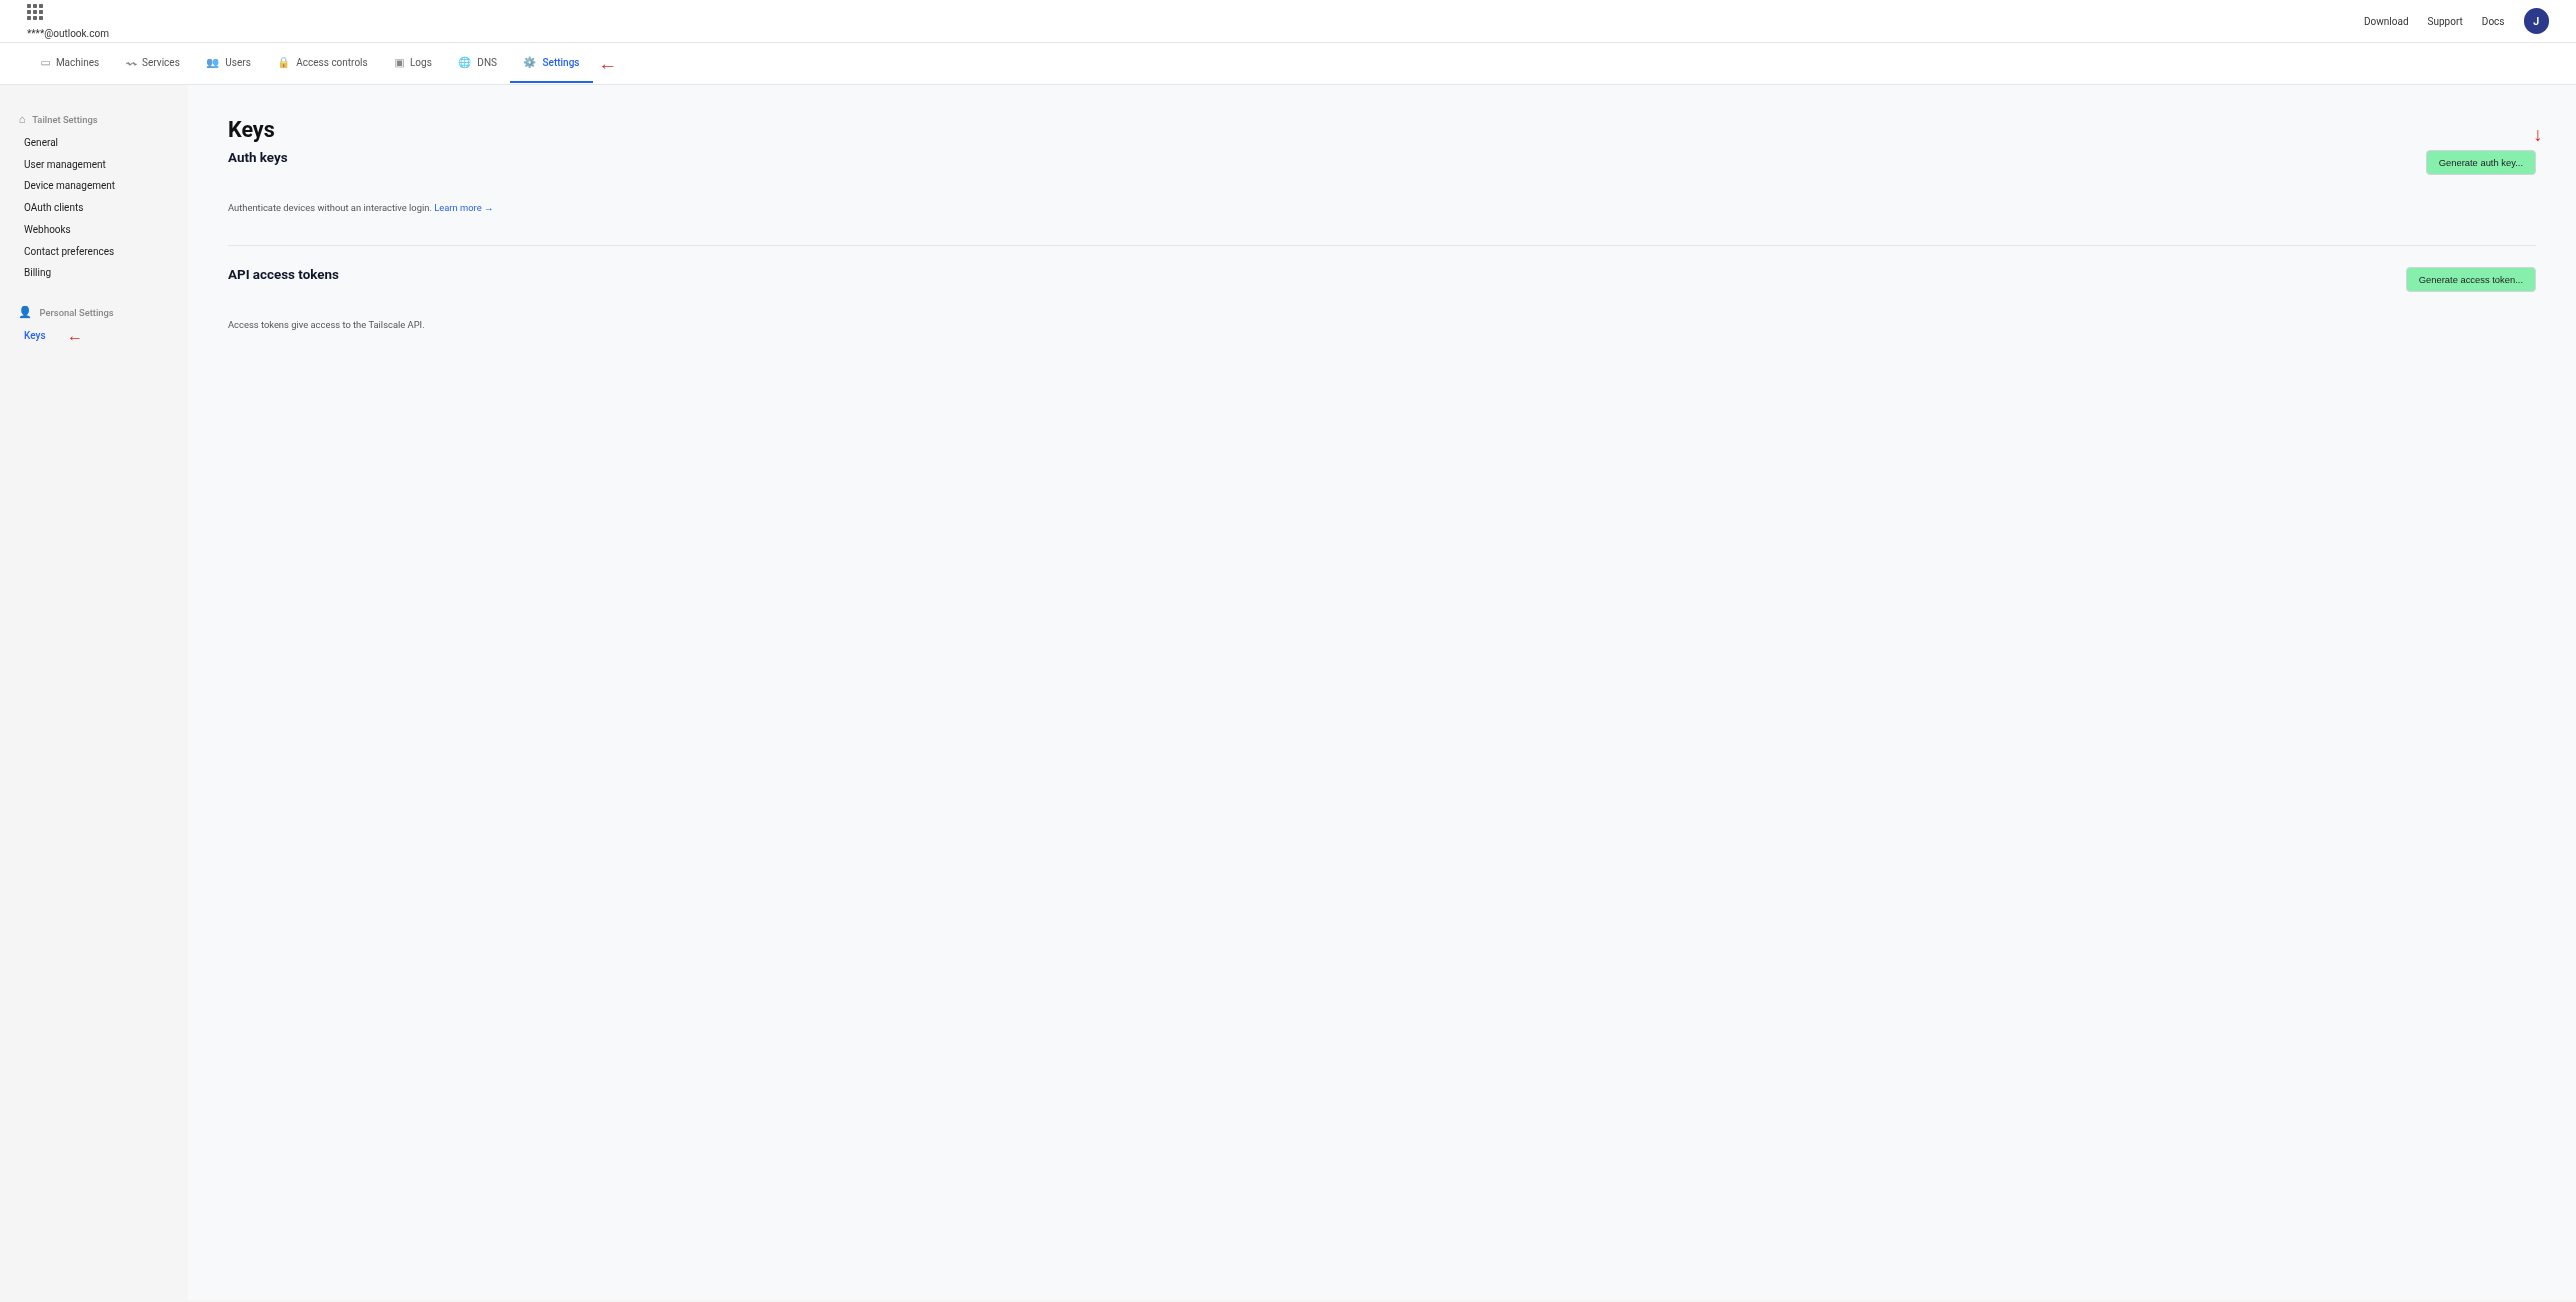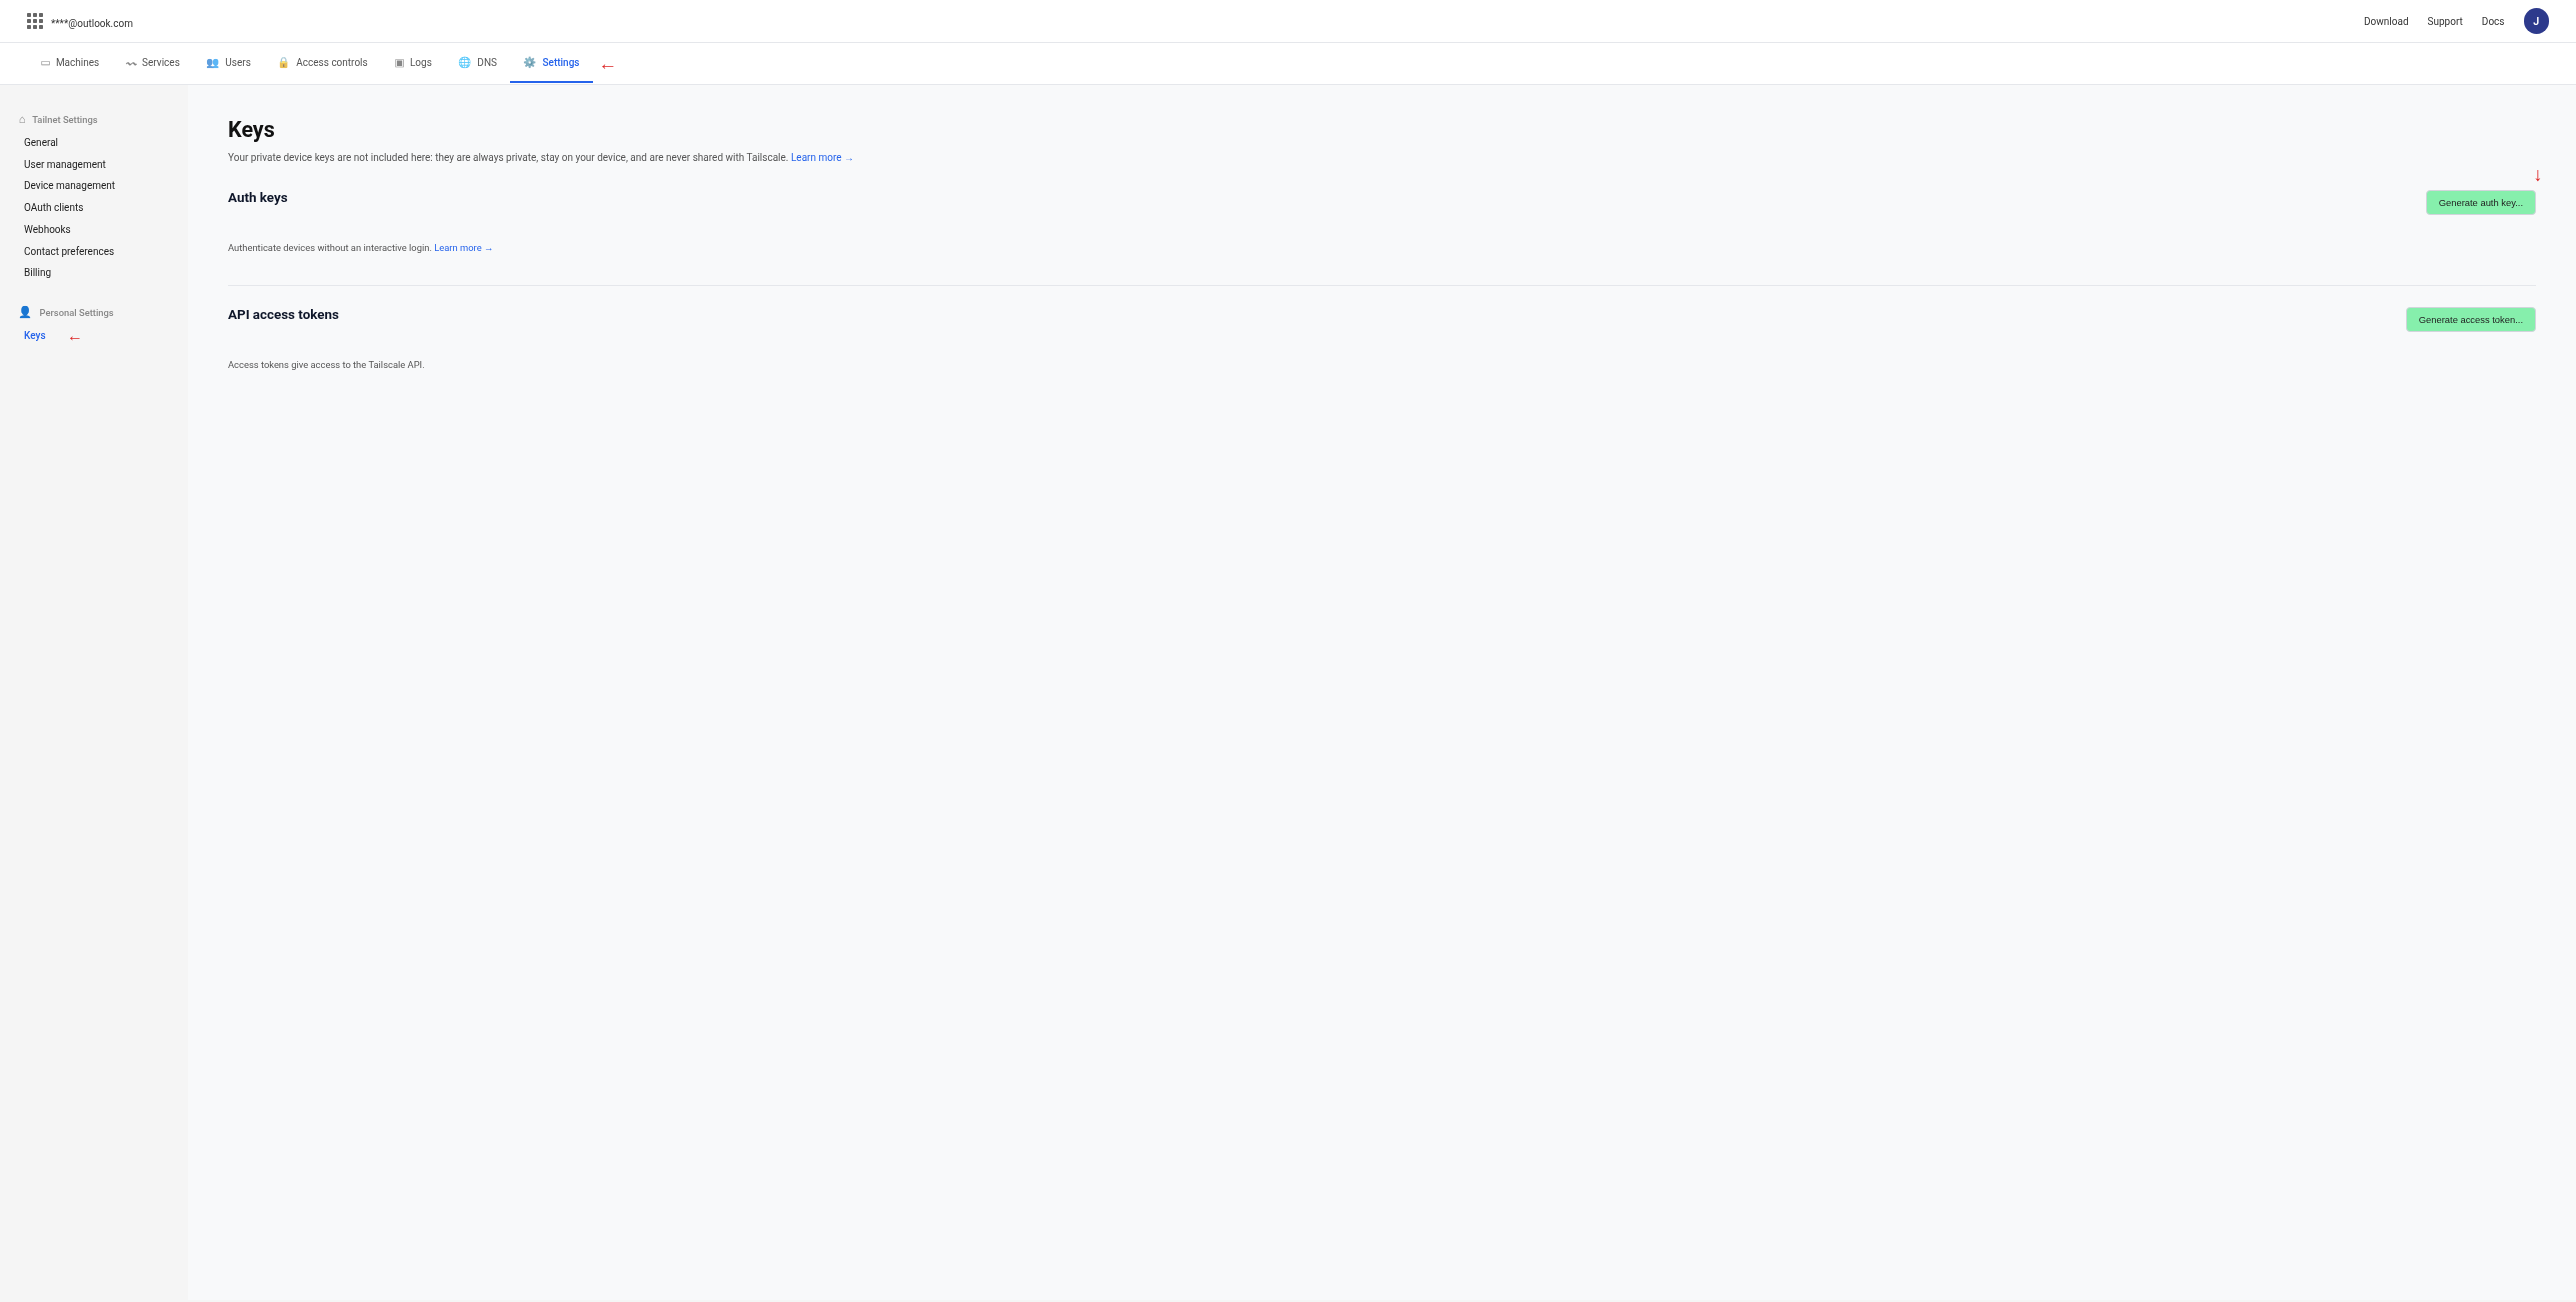--- a/index.html
+++ b/index.html
@@ -15,22 +15,23 @@
       background: #ffffff;
       border-bottom: 0.7px solid #e5e7eb;
       padding: 0 27px;
       display: flex;
       align-items: center;
       justify-content: space-between;
       height: 43px;
     }
     .topbar-left {
       display: flex;
-      align-items: flex-end;
+      align-items: flex-start;
       gap: 8px;
+      flex-direction: column;
     }
     .grid-icon {
       display: grid;
       grid-template-columns: repeat(3, 4px);
       gap: 2px;
       cursor: pointer;
     }
     .grid-icon span {
       width: 4px; height: 4px;
       background: #666;
@@ -347,25 +348,20 @@
         <a class="sidebar-item active">
           <span>Keys</span>
         </a>
         <span class="red-arrow-left">←</span>
       </div>
     </div>
   </div>
 
   <div class="main">
     <h1 class="page-title">Keys</h1>
-    <p class="page-desc-private">
-      <span>Your private device keys are not included here: they are always private, stay on your device, and are</span>
-      <span>never shared with Tailscale.</span>
-      <a class="learn-more">Learn more →</a>
-    </p>
 
     <div class="section">
       <div class="section-header">
         <div>
           <div class="section-title">Auth keys</div>
           <div class="section-desc">
             <span>Authenticate devices without an interactive login.</span>
             <a class="learn-more">Learn more →</a>
           </div>
         </div>

